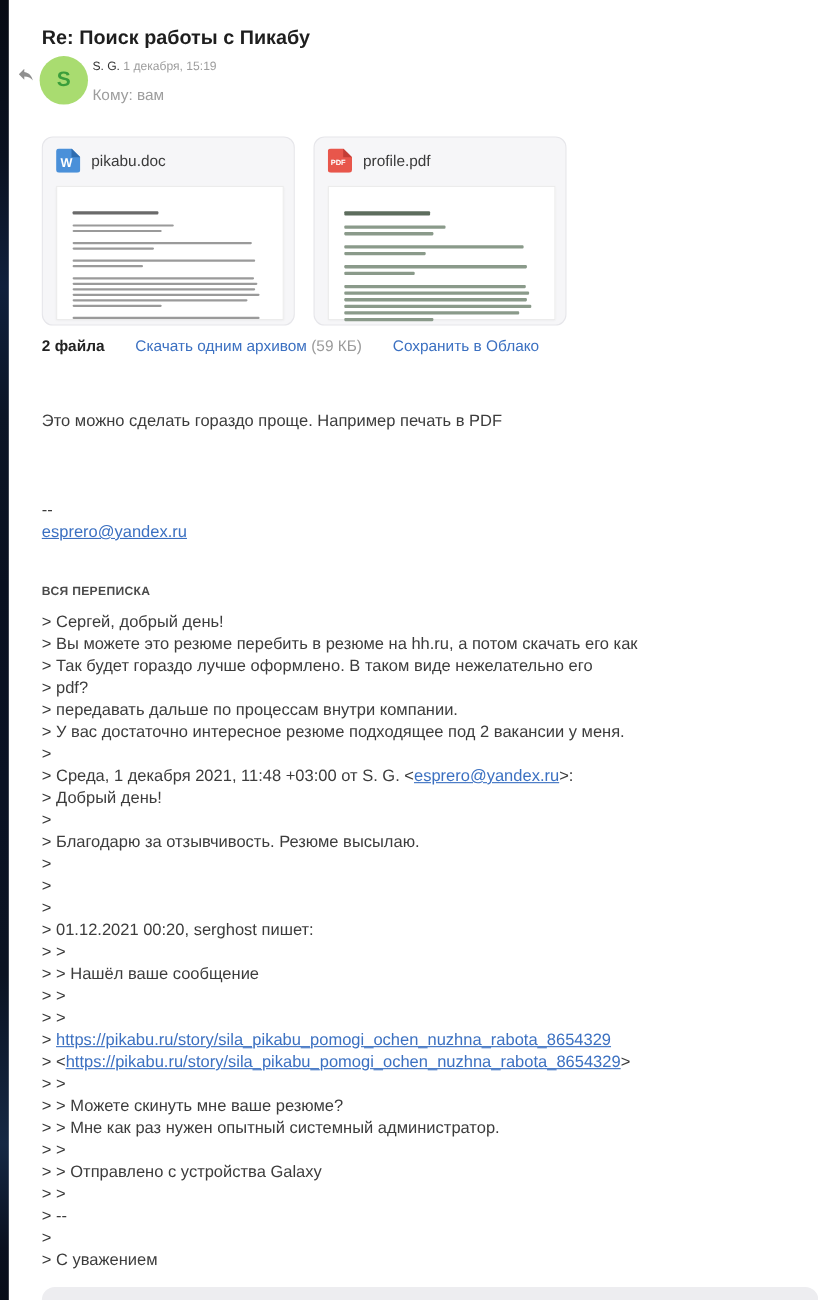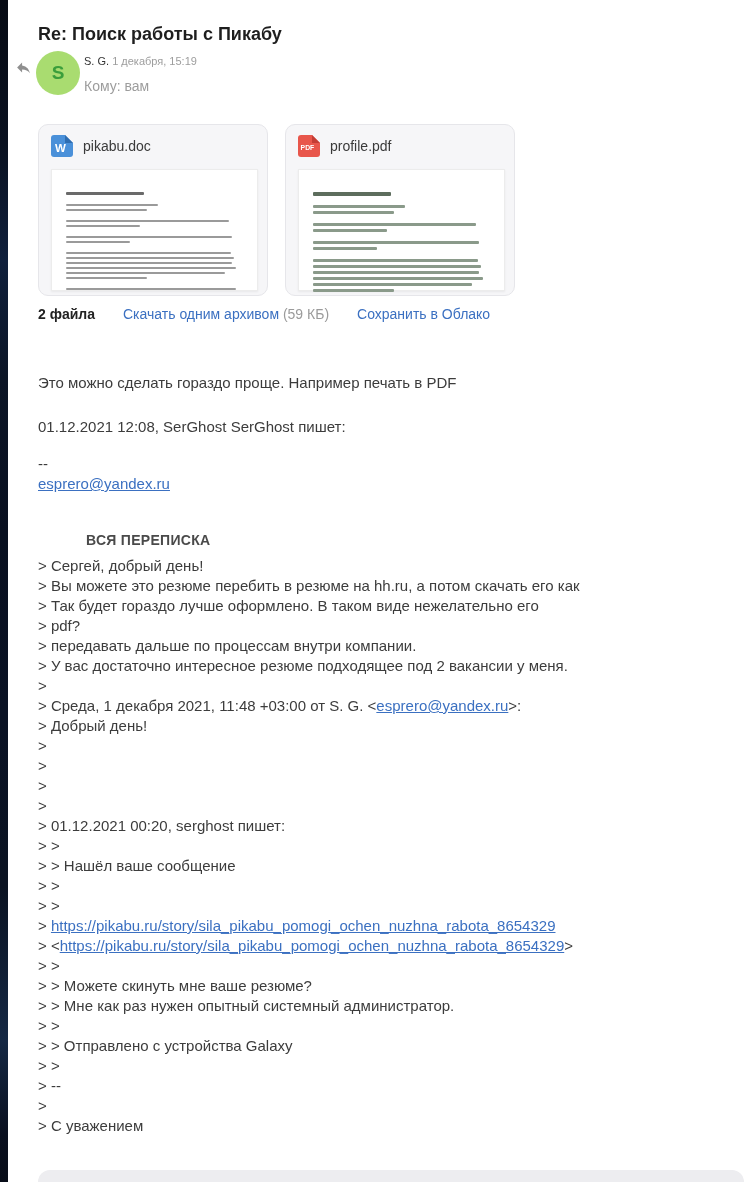--- a/index.html
+++ b/index.html
@@ -41,22 +41,22 @@
   .files-count { font-weight:bold; color:#222; margin-right:28px; }
   .link-plain { color:#3b70c1; text-decoration:none; cursor:pointer; }
   .files-size { color:#9b9b9b;margin-top:16px; }
   .files-cloud { margin-left:28px; }
 
   .reply-text { position:absolute; left:38px; top:358px; font-size:15px; color:#3c3c3c;margin-top:16px; }
   .quote-header { position:absolute; left:38px; top:418px; font-size:15px; color:#3c3c3c; }
   .sig-dashes { position:absolute; left:38px; top:455px; font-size:15px; color:#3c3c3c; }
   .sig-email { position:absolute; left:38px; top:475px; font-size:15px; }
   a.link-u { color:#3b70c1; text-decoration:underline; cursor:pointer; }
-  .history-label { position:absolute; left:38px; top:532px; font-size:14px;
-    font-weight:bold; color:#4a4a4a; letter-spacing:.3px;margin-left:48px; }
+  .history-label { position:absolute; left:38px; top:532px; font-size:11px;
+    font-weight:bold; color:#4a4a4a; letter-spacing:.3px; }
 
   .quote-block { position:absolute; left:38px; top:556px; right:6px;
     font-size:15px; color:#3c3c3c; }
   .qline { height:20px; line-height:20px; white-space:pre; overflow:visible; }
 
   .quote-bar { position:absolute; left:38px; top:1170px; width:706px; height:14px;
     background:#ededf0; border-radius:12px 12px 0 0; z-index:5; }
 </style>
 </head>
 <body>
@@ -138,37 +138,37 @@
         <div class="pline" style="width: 96%; height: 3px; background: rgb(138, 154, 138); margin-bottom: 3px;"></div>
         <div class="pline" style="width: 90%; height: 3px; background: rgb(138, 154, 138); margin-bottom: 3px;"></div>
         <div class="pline" style="width: 46%; height: 3px; background: rgb(138, 154, 138); margin-bottom: 3px;"></div>
         <div style="height: 6px;"></div>
       </div>
   </div>
 
   <div class="files-row"><span class="files-count">2 файла</span><a class="link-plain">Скачать одним архивом</a><span class="files-size">&nbsp;</span><span class="files-size">(59 КБ)</span><a class="link-plain files-cloud">Сохранить в Облако</a></div>
 
   <div class="reply-text">Это можно сделать гораздо проще. Например печать в PDF</div>
-  <div class="quote-header">01.12.2021 12:08, SerGhost SerGhost пишет:</div>
   <div class="sig-dashes">--</div>
   <div class="sig-email"><a class="link-u">esprero@yandex.ru</a></div>
 
   <div class="history-label">ВСЯ ПЕРЕПИСКА</div>
 
   <div class="quote-block" id="quote-lines">
       <div class="qline"><span>&gt; Сергей, добрый день!</span></div>
       <div class="qline"><span>&gt; Вы можете это резюме перебить в резюме на hh.ru, а потом скачать его как</span></div>
       <div class="qline"><span>&gt; Так будет гораздо лучше оформлено. В таком виде нежелательно его</span></div>
       <div class="qline"><span>&gt; pdf?</span></div>
       <div class="qline"><span>&gt; передавать дальше по процессам внутри компании.</span></div>
       <div class="qline"><span>&gt; У вас достаточно интересное резюме подходящее под 2 вакансии у меня.</span></div>
       <div class="qline"><span>&gt;</span></div>
       <div class="qline"><span>&gt; Среда, 1 декабря 2021, 11:48 +03:00 от S. G. &lt;</span><a class="link-u">esprero@yandex.ru</a><span>&gt;:</span></div>
       <div class="qline"><span>&gt; Добрый день!</span></div>
       <div class="qline"><span>&gt;</span></div>
+      <div class="qline"><span>&gt; Благодарю за отзывчивость. Резюме высылаю.</span></div>
       <div class="qline"><span>&gt;</span></div>
       <div class="qline"><span>&gt;</span></div>
       <div class="qline"><span>&gt;</span></div>
       <div class="qline"><span>&gt; 01.12.2021 00:20, serghost пишет:</span></div>
       <div class="qline"><span>&gt; &gt;</span></div>
       <div class="qline"><span>&gt; &gt; Нашёл ваше сообщение</span></div>
       <div class="qline"><span>&gt; &gt;</span></div>
       <div class="qline"><span>&gt; &gt;</span></div>
       <div class="qline"><span>&gt; </span><a class="link-u">https://pikabu.ru/story/sila_pikabu_pomogi_ochen_nuzhna_rabota_8654329</a></div>
       <div class="qline"><span>&gt; &lt;</span><a class="link-u">https://pikabu.ru/story/sila_pikabu_pomogi_ochen_nuzhna_rabota_8654329</a><span>&gt;</span></div>

